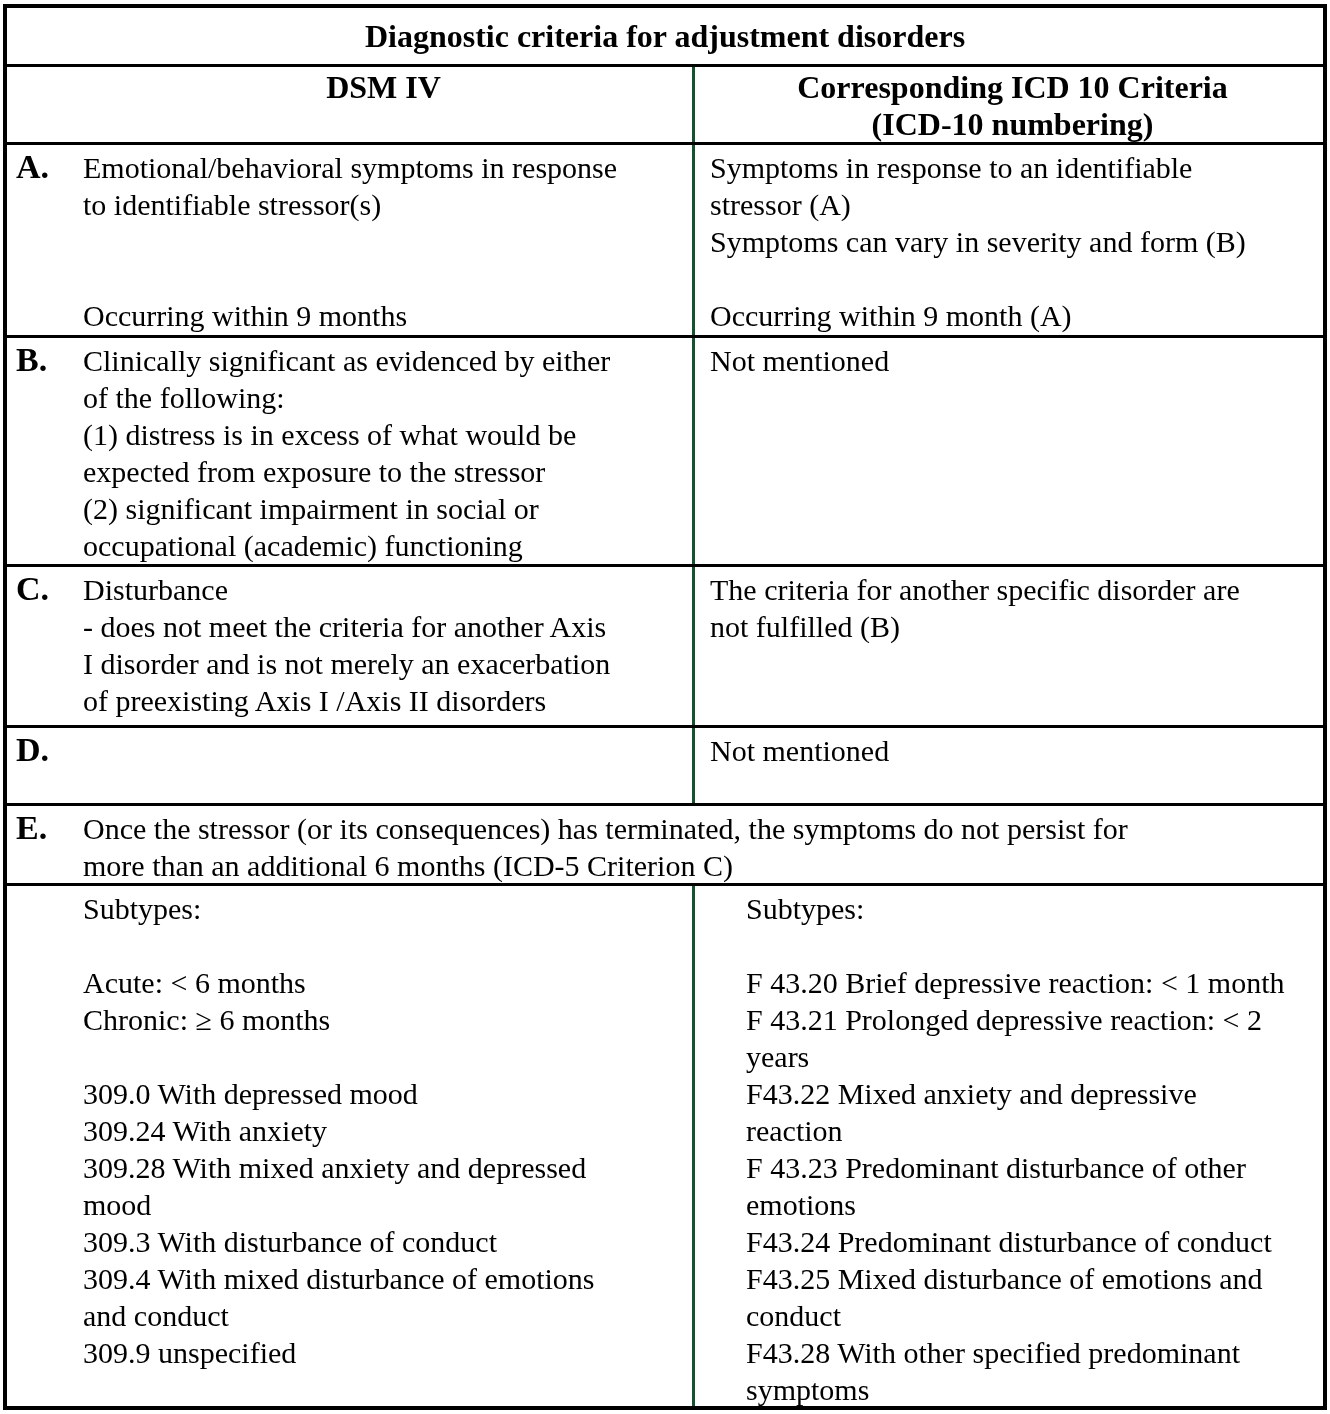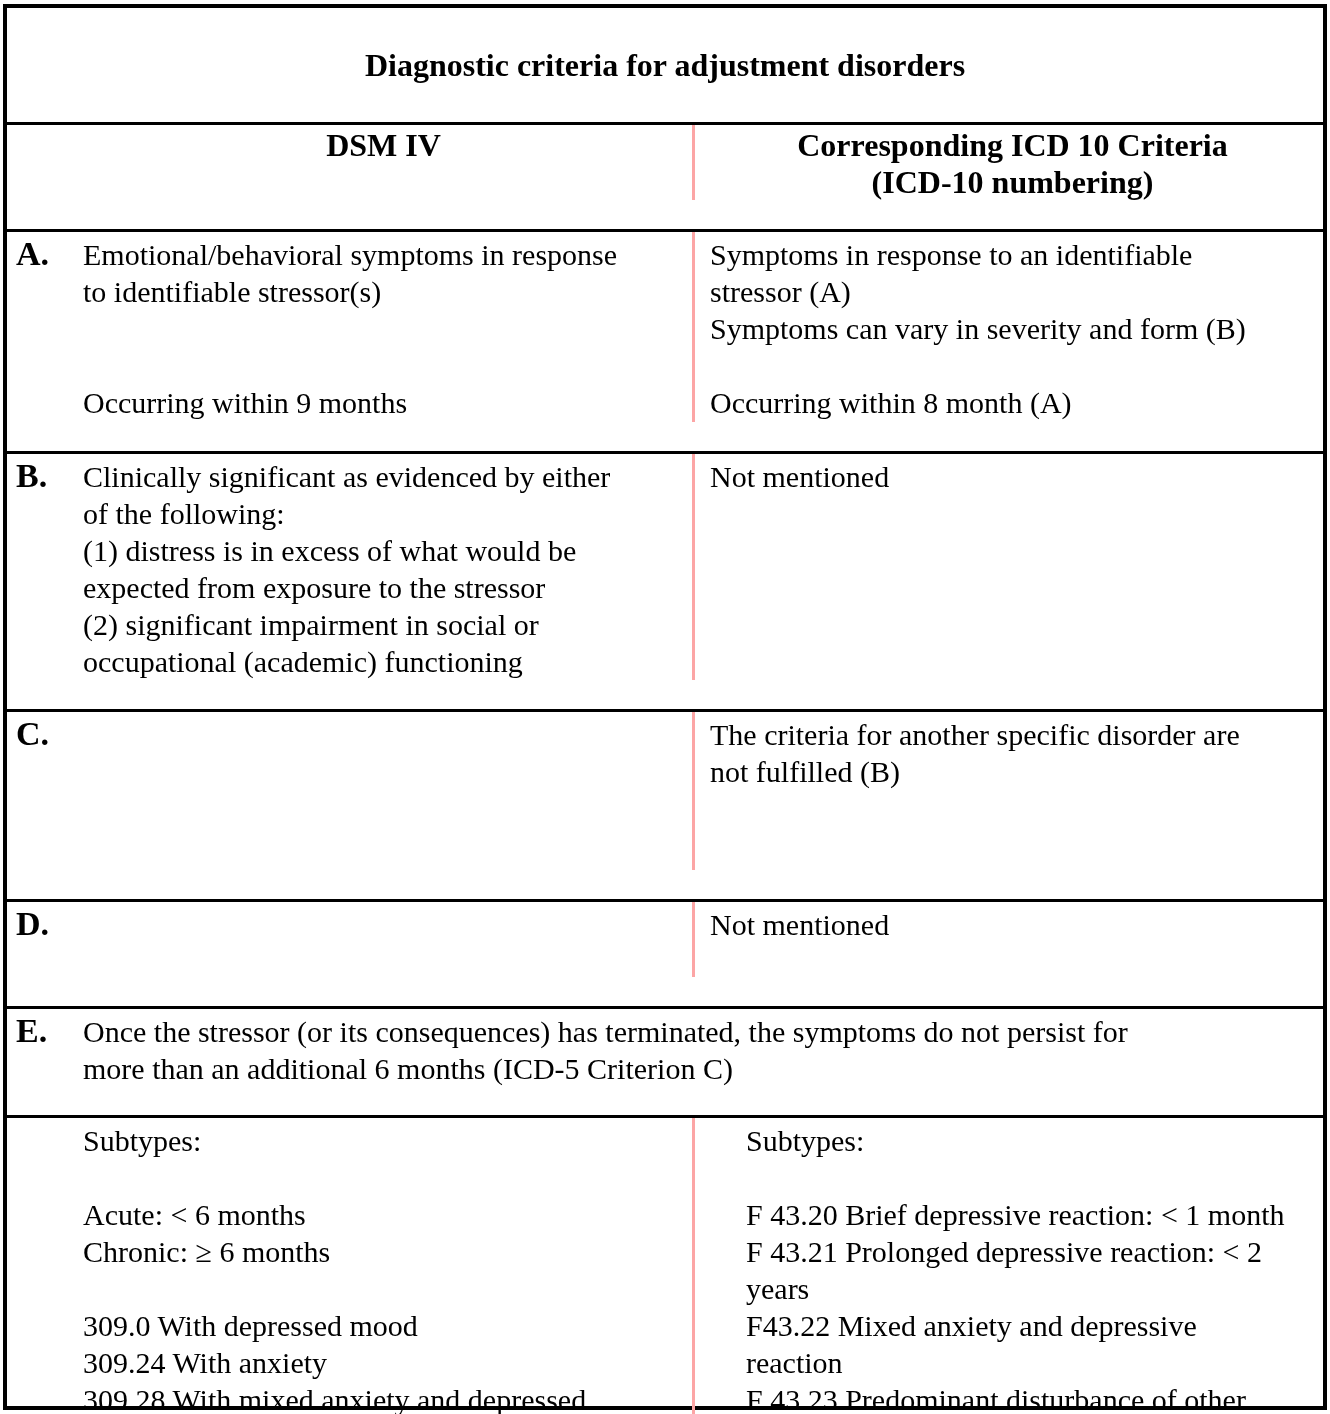--- a/index.html
+++ b/index.html
@@ -21,21 +21,20 @@
     width: 1324px;
     height: 1406px;
     box-sizing: border-box;
     border: 4px solid #000000;
     background: #ffffff;
   }
   .row {
     display: flex;
     box-sizing: border-box;
     overflow: hidden;
-    margin-top: 29px;
   }
   .row + .row {
     border-top: 3px solid #000000;
   }
   .row-title    { height: 56px;  align-items: center; justify-content: center; }
   .row-header   { height: 78px;  }
   .row-a        { height: 193px; }
   .row-b        { height: 229px; }
   .row-c        { height: 161px; }
   .row-d        { height: 78px;  }
@@ -43,21 +42,21 @@
   .row-subtypes { height: 523px; gap: 36px; }
 
   .cell {
     box-sizing: border-box;
     overflow: hidden;
     font-size: 30px;
     line-height: 37px;
   }
   .cell-left {
     width: 688px;
-    border-right: 3px solid #fca5a5;
+    border-right: 3px solid #14532d;
     position: relative;
     padding: 4px 8px 0 76px;
   }
   .cell-right {
     flex: 1;
     padding: 4px 8px 0 15px;
   }
   .cell-full {
     flex: 1;
     position: relative;
@@ -111,21 +110,21 @@
 to identifiable stressor(s)
 
 
 Occurring within 9 months</div>
     </div>
     <div class="cell cell-right">
       <div class="lines">Symptoms in response to an identifiable
 stressor (A)
 Symptoms can vary in severity and form (B)
 
-Occurring within 8 month (A)</div>
+Occurring within 9 month (A)</div>
     </div>
   </div>
 
   <div class="row row-b">
     <div class="cell cell-left">
       <span class="crit-label">B.</span>
       <div class="lines">Clinically significant as evidenced by either
 of the following:
 (1) distress is in excess of what would be
 expected from exposure to the stressor
@@ -133,20 +132,24 @@
 occupational (academic) functioning</div>
     </div>
     <div class="cell cell-right">
       <div class="lines">Not mentioned</div>
     </div>
   </div>
 
   <div class="row row-c">
     <div class="cell cell-left">
       <span class="crit-label">C.</span>
+      <div class="lines">Disturbance
+- does not meet the criteria for another Axis
+I disorder and is not merely an exacerbation
+of preexisting Axis I /Axis II disorders</div>
     </div>
     <div class="cell cell-right">
       <div class="lines">The criteria for another specific disorder are
 not fulfilled (B)</div>
     </div>
   </div>
 
   <div class="row row-d">
     <div class="cell cell-left">
       <span class="crit-label">D.</span>

